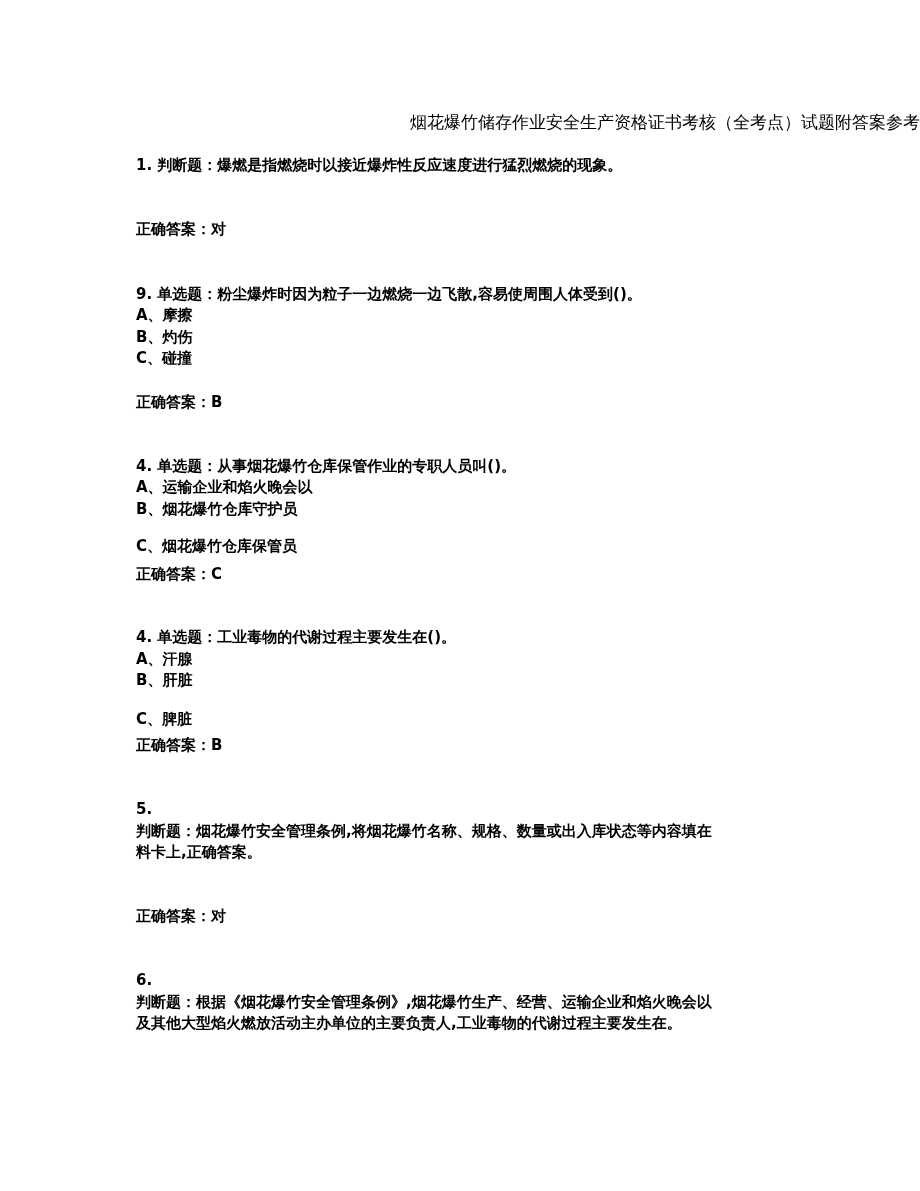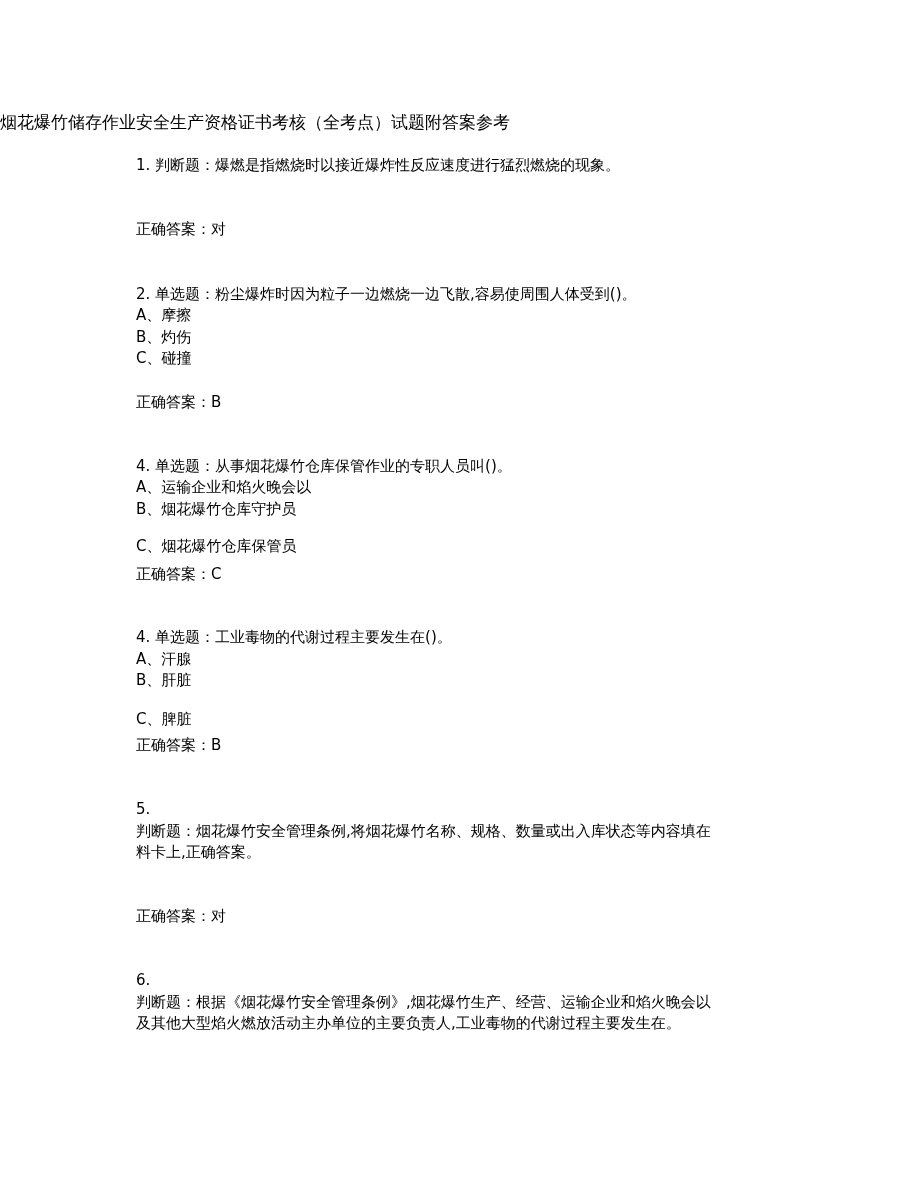--- a/index.html
+++ b/index.html
@@ -3,41 +3,42 @@
   <meta charset="utf-8">
   <style>
     html, body { margin: 0; padding: 0; background: #ffffff; }
     body {
       width: 920px; height: 1191px; position: relative; overflow: hidden;
       font-family: "DejaVu Sans", "Liberation Sans", sans-serif;
       color: #000000;
     }
     .page-title {
       position: absolute; left: 0; width: 920px; top: 108px;
-      text-align: left; font-size: 17px; line-height: 28px; font-weight: normal;
+      text-align: right; font-size: 17px; line-height: 28px; font-weight: normal;
       font-family: "DejaVu Serif", "Liberation Serif", serif;
     }
     .line {
       position: absolute; left: 136px; font-size: 15px; line-height: 22px;
       white-space: nowrap;
+      font-weight: bold;
     }
   </style>
 </head>
 <body>
 
 <div>
   <div class="page-title">烟花爆竹储存作业安全生产资格证书考核（全考点）试题附答案参考</div>
 
   <div>
     <div class="line" style="top:154px">1.  判断题：爆燃是指燃烧时以接近爆炸性反应速度进行猛烈燃烧的现象。</div>
     <div class="line" style="top:218px">正确答案：对</div>
   </div>
 
   <div>
-    <div class="line" style="top:283px">2.  单选题：粉尘爆炸时因为粒子一边燃烧一边飞散,容易使周围人体受到()。</div>
+    <div class="line" style="top:283px">9.  单选题：粉尘爆炸时因为粒子一边燃烧一边飞散,容易使周围人体受到()。</div>
     <div class="line" style="top:304px">A、摩擦</div>
     <div class="line" style="top:326px">B、灼伤</div>
     <div class="line" style="top:347px">C、碰撞</div>
     <div class="line" style="top:391px">正确答案：B</div>
   </div>
 
   <div>
     <div class="line" style="top:455px">4.  单选题：从事烟花爆竹仓库保管作业的专职人员叫()。</div>
     <div class="line" style="top:476px">A、运输企业和焰火晚会以</div>
     <div class="line" style="top:498px">B、烟花爆竹仓库守护员</div>

